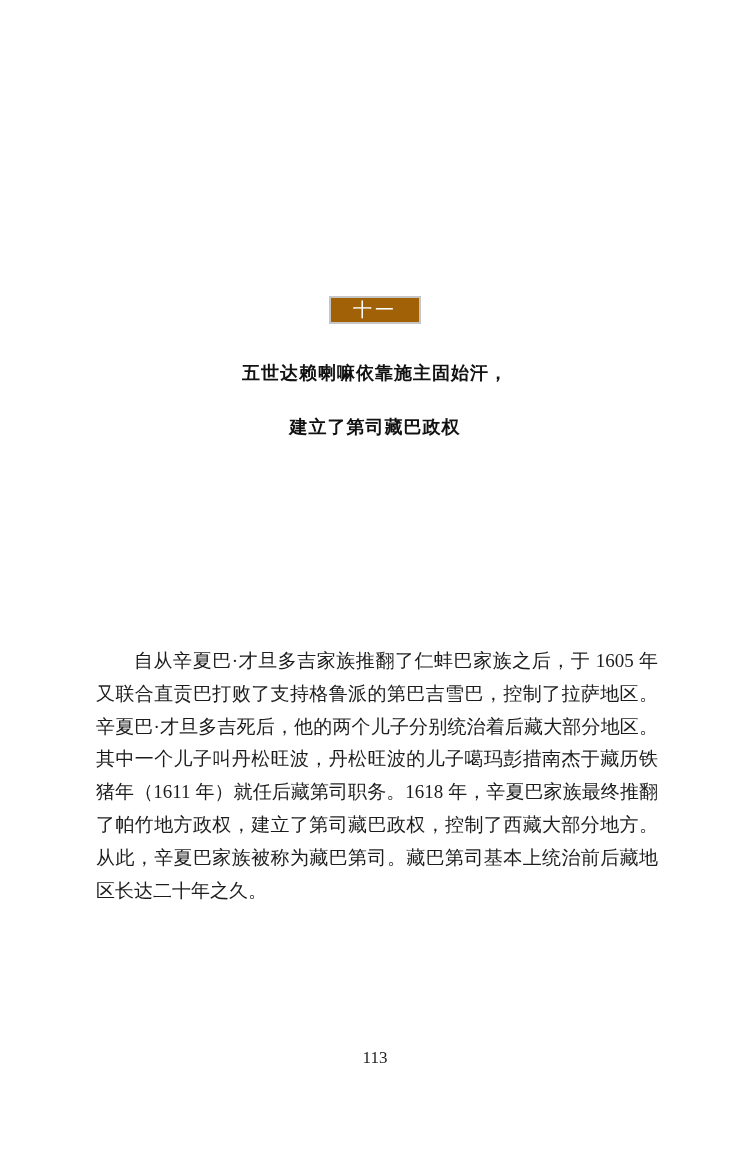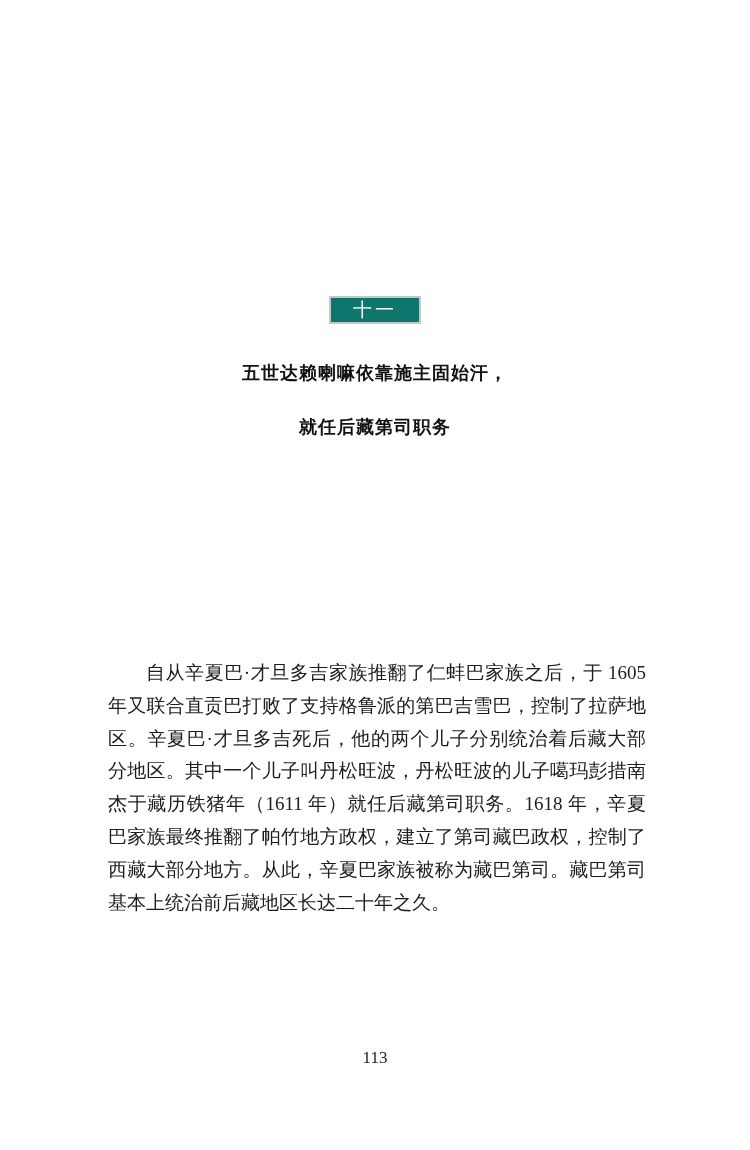--- a/index.html
+++ b/index.html
@@ -18,21 +18,21 @@
   .page {
     position: absolute;
     inset: 0;
     background: #ffffff;
   }
   .chapter-badge {
     position: absolute;
     top: 296px;
     left: 50%;
     transform: translateX(-50%);
-    background: #0f766e;
+    background: #a16207;
     border: 2px solid #c6c6c6;
     color: #ffffff;
     font-size: 19px;
     line-height: 24px;
     padding: 0 22px;
     letter-spacing: 3px;
     text-align: center;
     white-space: nowrap;
   }
   .chapter-title {
@@ -54,21 +54,21 @@
     position: absolute;
     top: 641px;
     left: 92px;
     width: 570px;
     font-size: 19px;
     line-height: 32.8px;
     text-align: justify;
     color: #1c1c1c;
   }
   .body-text p {
-    margin: 16px;
+    margin: 4px;
     text-indent: 2em;
   }
   .page-number {
     position: absolute;
     top: 1048px;
     left: 0;
     width: 100%;
     text-align: center;
     font-size: 17px;
     color: #222222;
@@ -76,21 +76,21 @@
 </style>
 </head>
 <body>
 
 <div class="page">
 
   <div class="chapter-badge">十一</div>
 
   <h1 class="chapter-title">
     <span class="title-line">五世达赖喇嘛依靠施主固始汗，</span>
-    <span class="title-line">就任后藏第司职务</span>
+    <span class="title-line">建立了第司藏巴政权</span>
   </h1>
 
   <div class="body-text">
     <p>自从辛夏巴·才旦多吉家族推翻了仁蚌巴家族之后，于 1605 年又联合直贡巴打败了支持格鲁派的第巴吉雪巴，控制了拉萨地区。辛夏巴·才旦多吉死后，他的两个儿子分别统治着后藏大部分地区。其中一个儿子叫丹松旺波，丹松旺波的儿子噶玛彭措南杰于藏历铁猪年（1611 年）就任后藏第司职务。1618 年，辛夏巴家族最终推翻了帕竹地方政权，建立了第司藏巴政权，控制了西藏大部分地方。从此，辛夏巴家族被称为藏巴第司。藏巴第司基本上统治前后藏地区长达二十年之久。</p>
   </div>
 
   <div class="page-number">113</div>
 
 </div>
 

